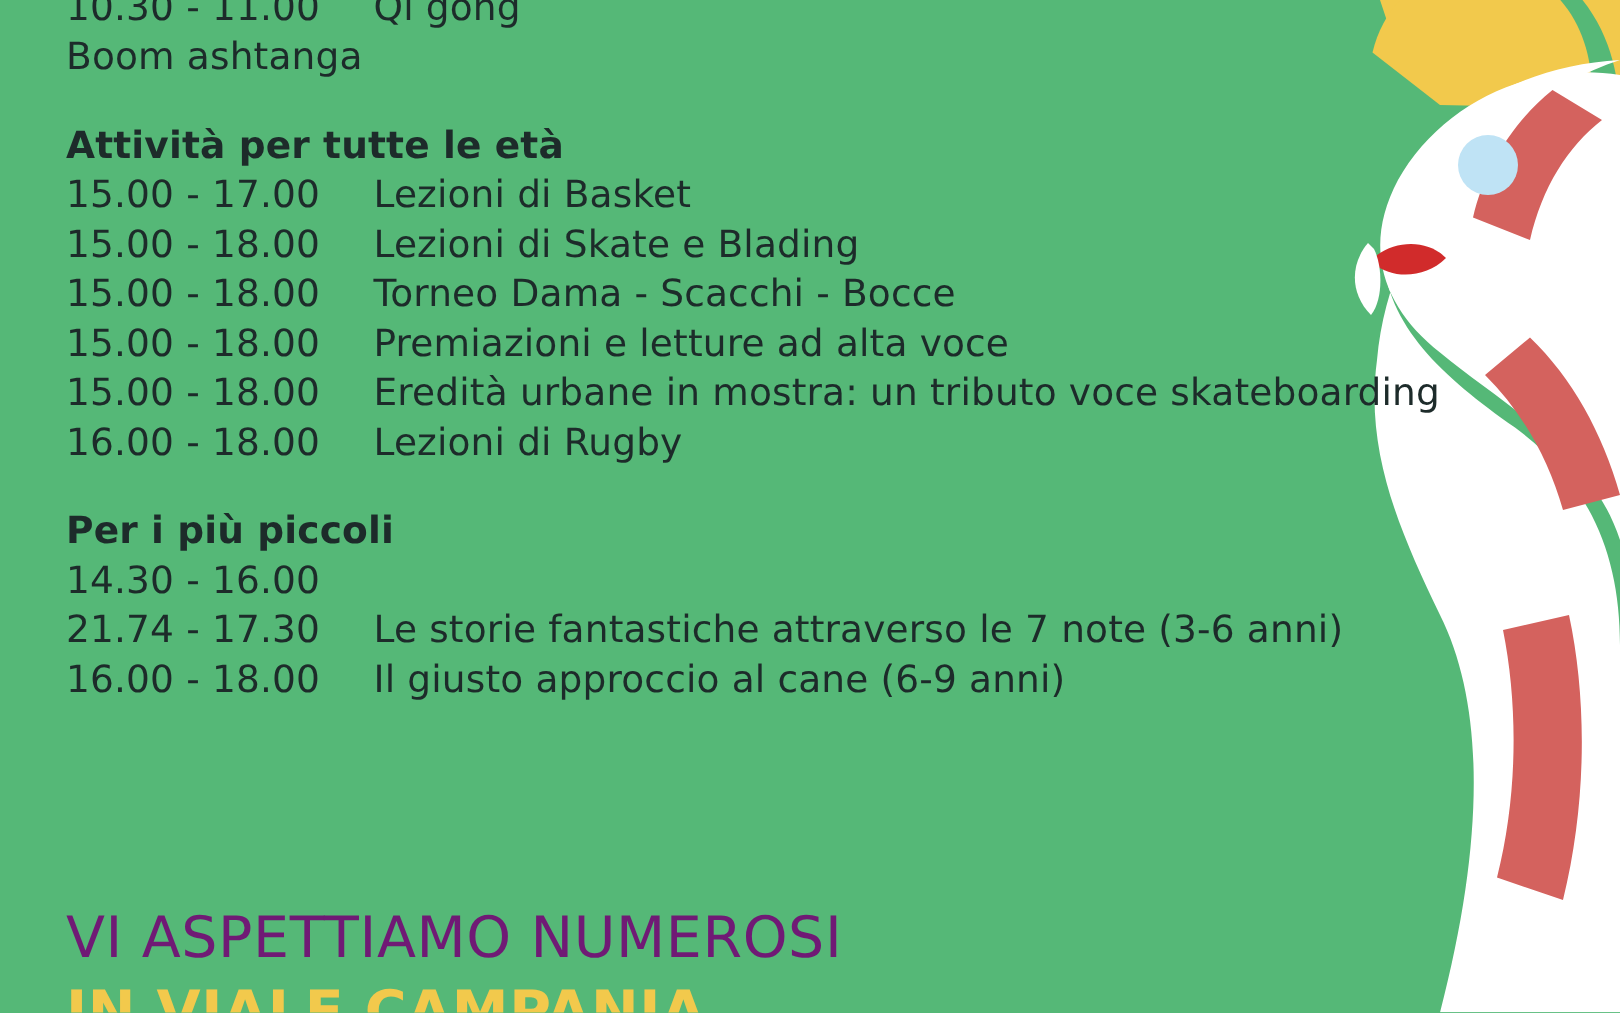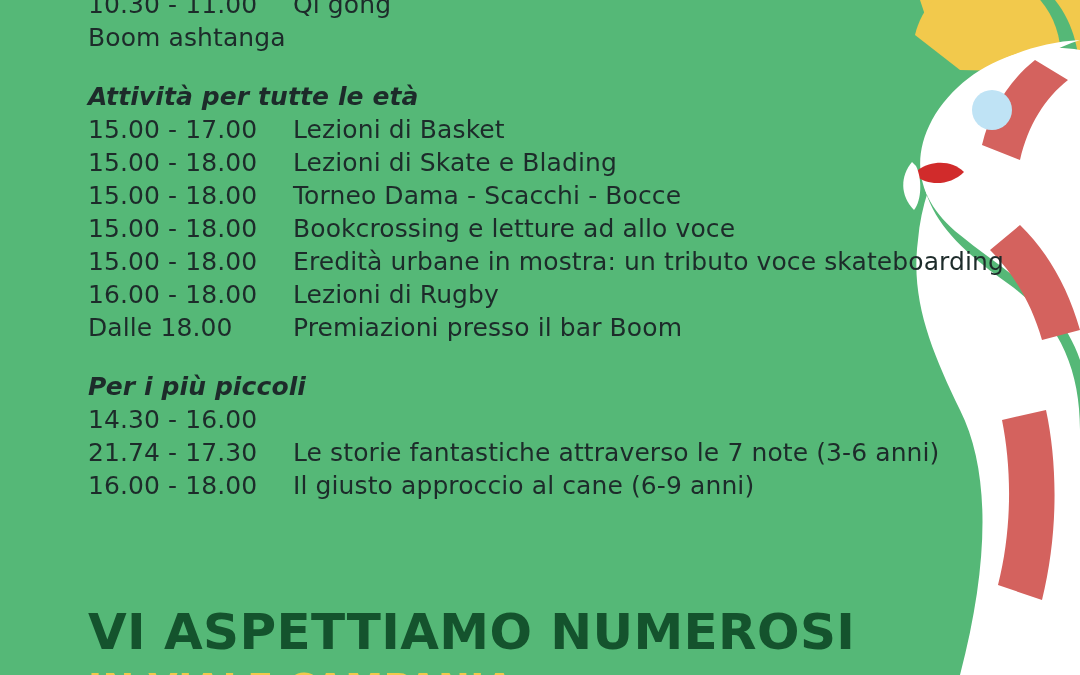--- a/index.html
+++ b/index.html
@@ -13,21 +13,20 @@
     background: #55b877;
     font-family: "DejaVu Sans", sans-serif;
     position: relative;
   }
 
   #poster {
     position: absolute;
     inset: 0;
     background: #55b877;
     overflow: hidden;
-    margin-left: 44px;
   }
 
   
   .artwork {
     position: absolute;
     right: 0;
     top: 0;
     width: 420px;
     height: 675px;
     pointer-events: none;
@@ -67,37 +66,36 @@
     letter-spacing: 0.1px;
   }
 
   .section-head {
     font-size: 25px;
     font-weight: bold;
     color: #1d2b2a;
     height: 33px;
     line-height: 1.0;
     letter-spacing: 0.1px;
-    font-style: italic;
   }
 
   .spacer {
     height: 26px;
   }
 
   .footer {
     position: absolute;
     left: 44px;
     top: 606px;
     width: 1000px;
   }
   .footer-line1 {
-    font-size: 50px;
-    font-weight: bold;
-    color: #14532d;
+    font-size: 38px;
+    font-weight: normal;
+    color: #701a75;
     letter-spacing: 0.4px;
     line-height: 1.05;
   }
   .footer-line2 {
     font-size: 38px;
     font-weight: bold;
     color: #f2c94c;
     letter-spacing: 0.4px;
     line-height: 1.05;
     margin-top: 9px;
@@ -155,33 +153,29 @@
       <li class="row">
         <span class="time">15.00 - 18.00</span>
         <span class="title">Lezioni di Skate e Blading</span>
       </li>
       <li class="row">
         <span class="time">15.00 - 18.00</span>
         <span class="title">Torneo Dama - Scacchi - Bocce</span>
       </li>
       <li class="row">
         <span class="time">15.00 - 18.00</span>
-        <span class="title">Bookcrossing e letture ad allo voce</span>
+        <span class="title">Premiazioni e letture ad alta voce</span>
       </li>
       <li class="row">
         <span class="time">15.00 - 18.00</span>
         <span class="title">Eredità urbane in mostra: un tributo voce skateboarding</span>
       </li>
       <li class="row">
         <span class="time">16.00 - 18.00</span>
         <span class="title">Lezioni di Rugby</span>
-      </li>
-      <li class="row">
-        <span class="time">Dalle 18.00</span>
-        <span class="title">Premiazioni presso il bar Boom</span>
       </li>
     </ul>
 
     <div class="spacer"></div>
 
     <div class="section-head">Per i più piccoli</div>
 
     <ul class="schedule-list">
       <li class="row">
         <span class="time">14.30 - 16.00</span>

